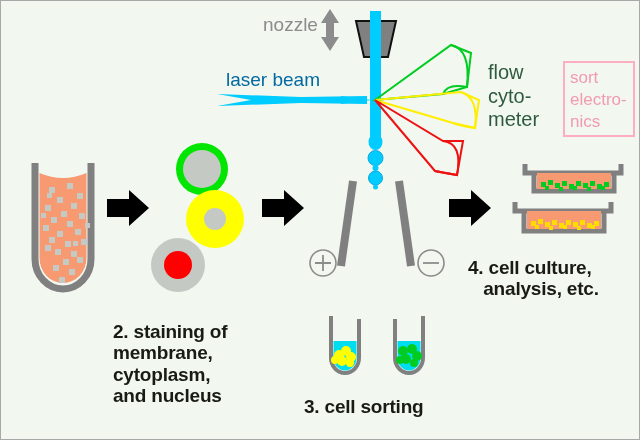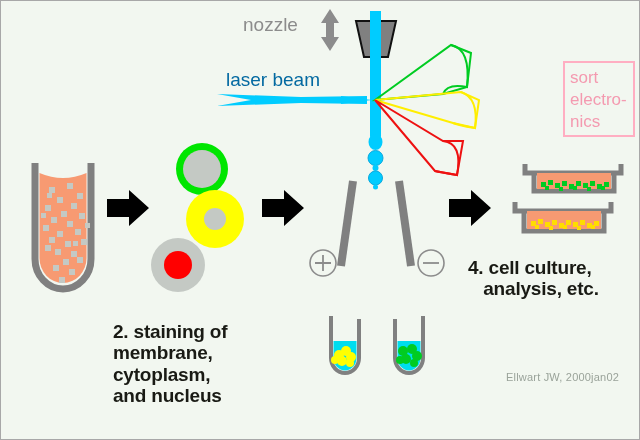--- a/index.html
+++ b/index.html
@@ -273,35 +273,38 @@
           <rect x="548" y="225" width="4" height="4"></rect>
           <rect x="562" y="224" width="4" height="4"></rect>
           <rect x="576" y="225" width="4" height="4"></rect>
           <rect x="590" y="224" width="4" height="4"></rect>
         </g>
       </g>
     </g>
 
   </svg>
 
-  <div class="txt label-nozzle" style="left:242px; top:13px;text-align:right;">nozzle</div>
+  <div class="txt label-nozzle" style="left:262px; top:13px;text-align:right;">nozzle</div>
 
   <div class="txt label-laser" style="left:225px; top:68px;">laser beam</div>
 
+  <div class="txt label-cytometer" style="left:487px; top:60px;">flow
+cyto-
+meter</div>
 
   <div class="sort-box" style="left:562px; top:60px; width:72px; height:76px;"></div>
   <div class="txt label-sort" style="left:569px; top:66px;">sort
 electro-
 nics</div>
 
 
   <div class="txt step-label" style="left:112px; top:320px; text-align:left;">2. staining of
 membrane,
 cytoplasm,
 and nucleus</div>
 
+  <div class="txt step-label" style="left:303px; top:395px;">3. cell sorting</div>
 
   <div class="txt step-label" style="left:467px; top:256px;">4. cell culture,
    analysis, etc.</div>
 
-  <div class="txt label-credit" style="left:505px; top:370px;">Ellwart JW, 2000jan02</div>
 
 </div>
 
 </body></html>

